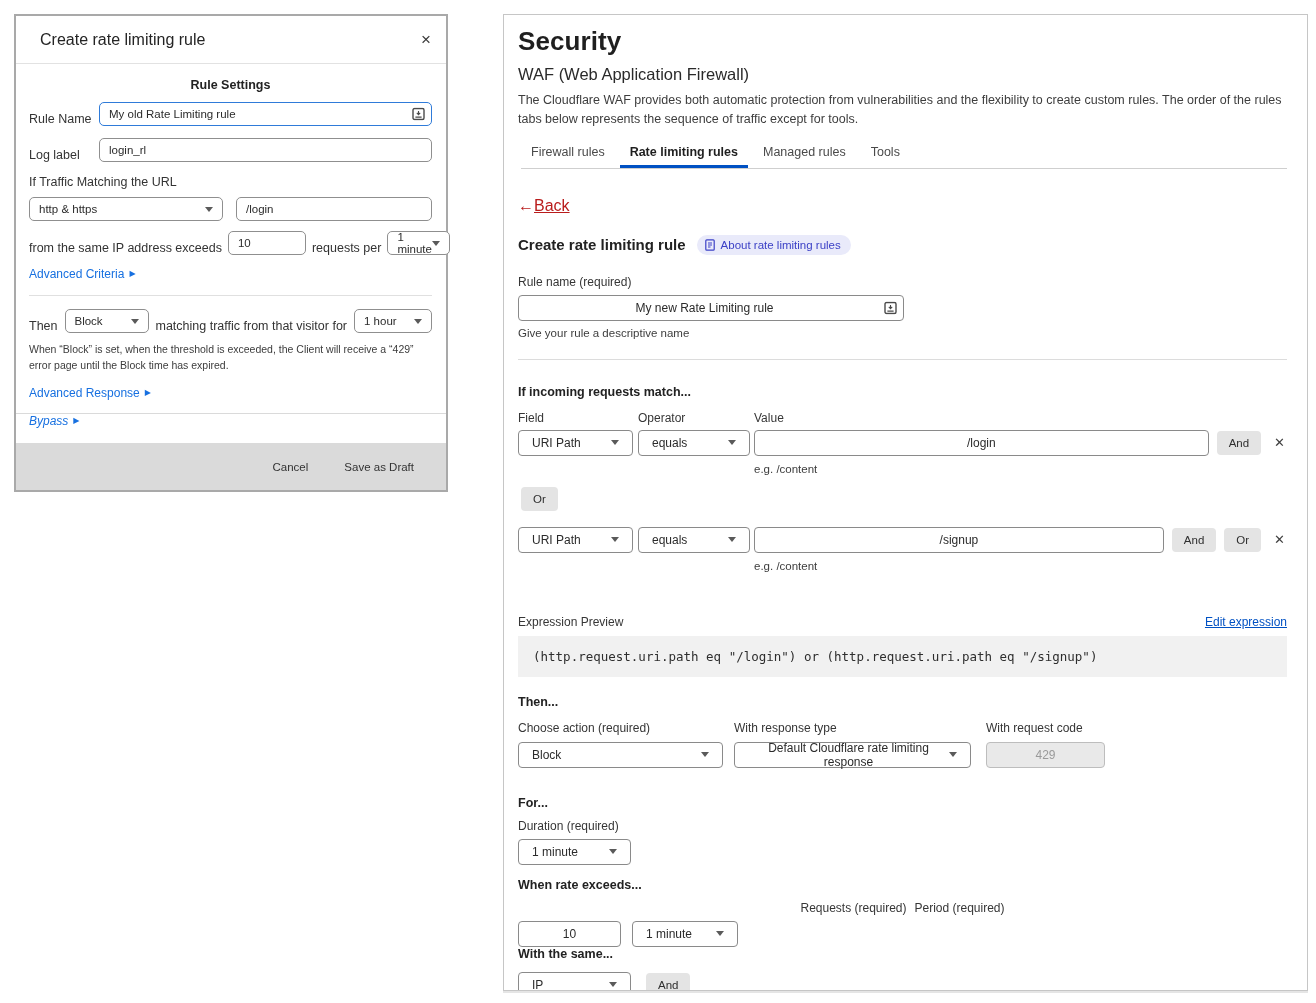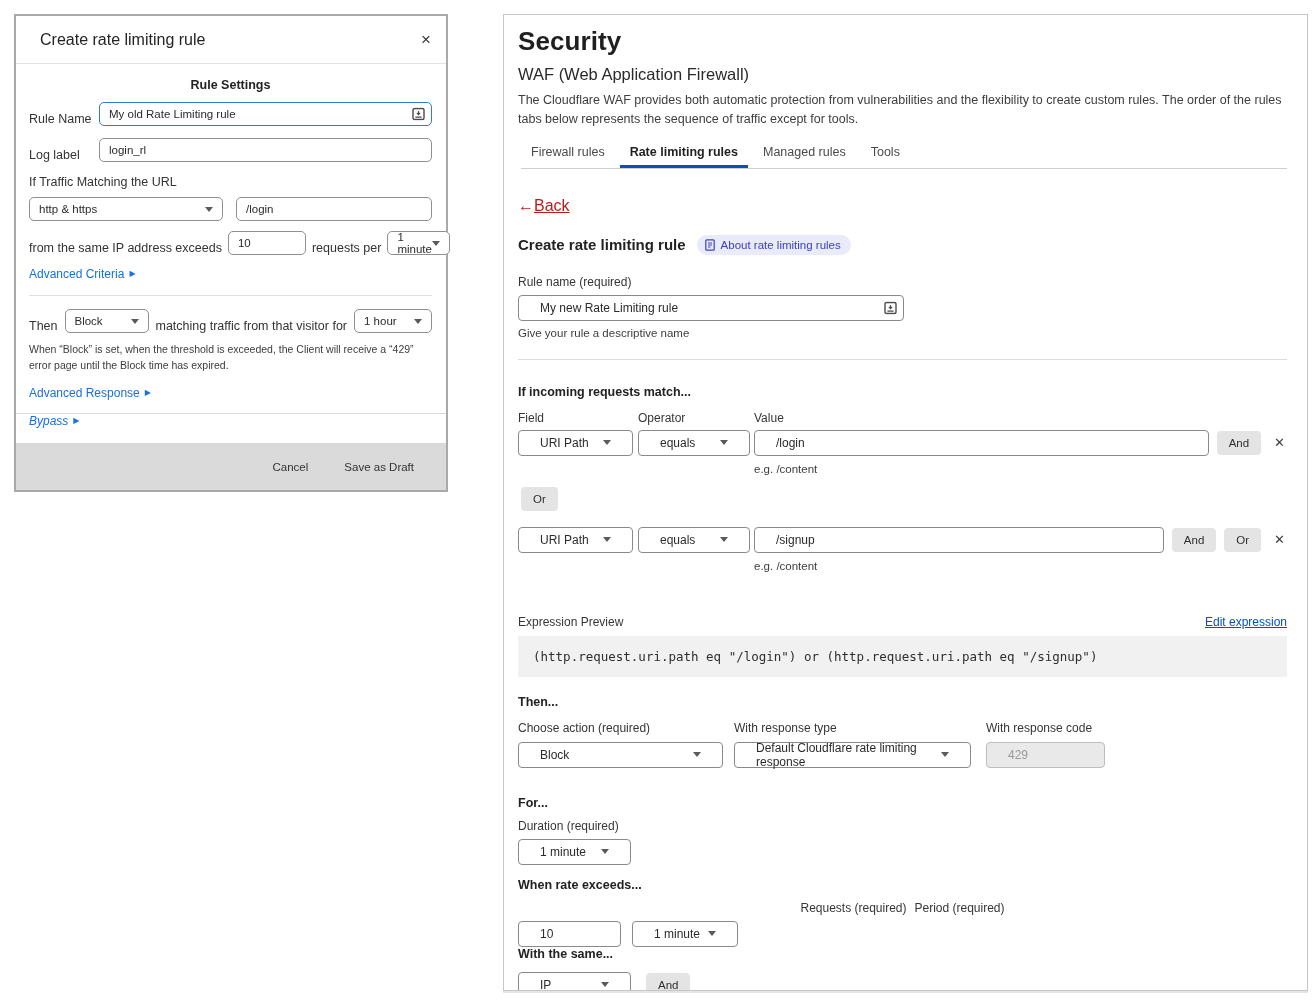--- a/index.html
+++ b/index.html
@@ -55,21 +55,21 @@
   .back-row{ margin-top:28px; }
   .back-row a{ color:#b91c1c; }
   .back-row .bk{ text-decoration:underline; }
   .formtitle-row{ margin-top:20px; display:flex; align-items:center; gap:11px; }
   .form-title{ font-size:15px; font-weight:bold; color:#222; }
   .badge{ display:inline-flex; align-items:center; gap:6px; background:#e9eafa; color:#3c41c6;
     font-size:11.5px; padding:4px 10px 4px 8px; border-radius:11px; cursor:pointer; }
   .plabel{ font-size:12px; color:#363636; }
   .helper{ font-size:11.5px; color:#3d3d3d; }
   .ctl-r{ height:26px; border:1px solid #8a8a8a; border-radius:4px; background:#fff;
-    display:flex; align-items:center; padding:0 21px; font-size:12px; color:#2b2b2b; }
+    display:flex; align-items:center; padding:0 13px; font-size:12px; color:#2b2b2b;text-align:center; }
   input.ctl-r{ outline:none; }
   .ctl-r.disabled{ background:#e9e9e9; border-color:#bdbdbd; color:#9a9a9a; }
   .p-divider{ margin-top:20px; height:1px; background:#dcdcdc; }
   .sec-heading{ font-size:12.5px; font-weight:bold; color:#222; }
   .cols-row{ display:flex; align-items:flex-start; }
   .w-field{ width:115px; flex:0 0 115px; }
   .w-oper{ width:112px; flex:0 0 112px; margin-left:5px; }
   .w-val{ flex:1 1 auto; margin-left:4px; }
   .gbtn{ background:#e4e4e4; border:none; border-radius:4px; height:24px; padding:0 12px;
     display:inline-flex; align-items:center; font-size:11.5px; color:#2f2f2f; cursor:pointer;
@@ -287,21 +287,21 @@
       </div>
     </div>
     <div class="tcol c-rtype">
       <span class="plabel">With response type</span>
       <div class="ctl-r select">
         <span>Default Cloudflare rate limiting response</span>
         <span class="caret"></span>
       </div>
     </div>
     <div class="tcol c-rcode">
-      <span class="plabel">With response code</span>
+      <span class="plabel">With request code</span>
       <input class="ctl-r disabled" readonly="" disabled="" value="429" style="">
     </div>
   </div>
 
   <div class="sec-heading" style="margin-top:28px;">For...</div>
   <div class="plabel" style="margin-top:9px;">Duration (required)</div>
   <div class="ctl-r select" style="margin-top:6px; width:113px;">
     <span>1 minute</span>
     <span class="caret"></span>
   </div>

